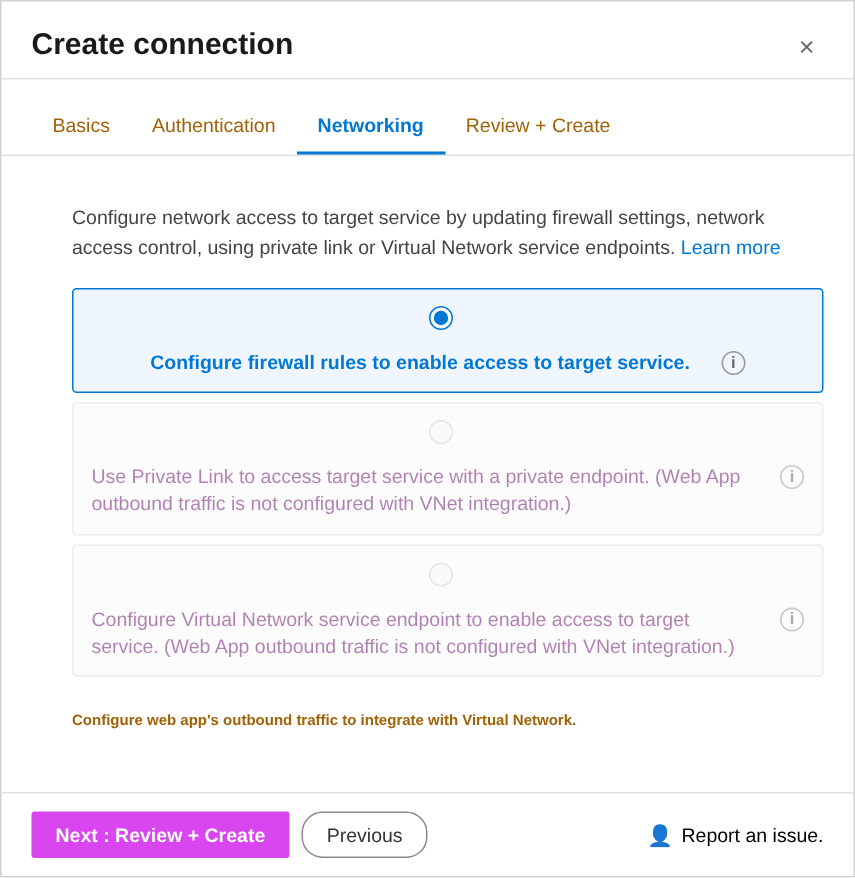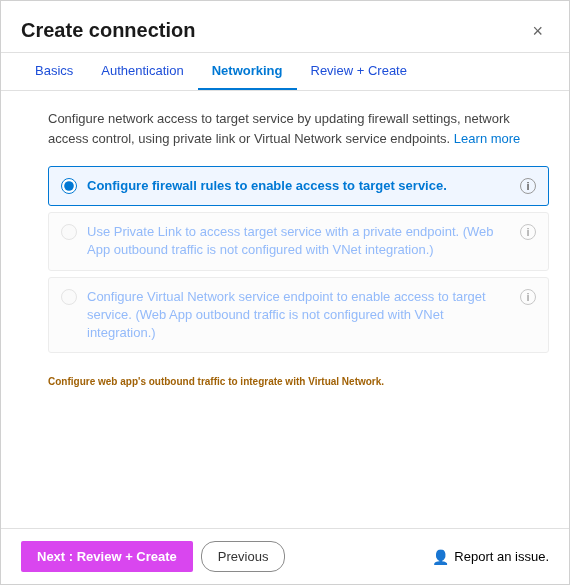--- a/index.html
+++ b/index.html
@@ -1,15 +1,15 @@
 <!DOCTYPE html>
 <html><head>
   <meta charset="utf-8">
   <style>
-    * { box-sizing: border-box; margin: 0; padding: 0; }
+    * { box-sizing: border-box; margin: 0; padding: 0; gap: 13px; }
     body {
       font-family: 'Segoe UI', Arial, sans-serif;
       font-size: 13px;
       background: #fff;
       color: #333;
     }
     .dialog {
       width: 570px;
       min-height: 585px;
       background: #fff;
@@ -44,21 +44,21 @@
     .tabs {
       display: flex;
       align-items: center;
       padding: 0 20px;
       border-bottom: 1px solid #e0e0e0;
       gap: 0;
     }
     .tab {
       padding: 10px 14px;
       font-size: 13px;
-      color: #1d4ed8;
+      color: #a16207;
       cursor: pointer;
       border-bottom: 2px solid transparent;
       white-space: nowrap;
       user-select: none;
     }
     .tab.active {
       color: #0078d4;
       border-bottom: 2px solid #0078d4;
       font-weight: 600;
     }
@@ -82,27 +82,28 @@
     }
 
     .radio-group {
       display: flex;
       flex-direction: column;
       gap: 0;
     }
 
     .radio-option {
       display: flex;
-      align-items: flex-start;
+      align-items: center;
       padding: 10px 12px;
       border: 1px solid #ddd;
       border-radius: 3px;
       margin-bottom: 6px;
       cursor: pointer;
       background: #fff;
+      flex-direction: column;
     }
     .radio-option.selected {
       border-color: #0078d4;
       background: #f0f6ff;
     }
     .radio-option.disabled {
       opacity: 0.55;
       cursor: default;
       background: #fafafa;
     }
@@ -121,21 +122,21 @@
       display: flex;
       align-items: flex-start;
       justify-content: space-between;
     }
     .radio-label {
       font-size: 13px;
       color: #1a1a1a;
       line-height: 1.4;
     }
     .radio-option.disabled .radio-label {
-      color: #3b82f6;
+      color: #701a75;
     }
     .radio-option.selected .radio-label {
       font-weight: 600;
       color: #0078d4;
     }
 
     .info-icon {
       width: 16px;
       height: 16px;
       border-radius: 50%;

